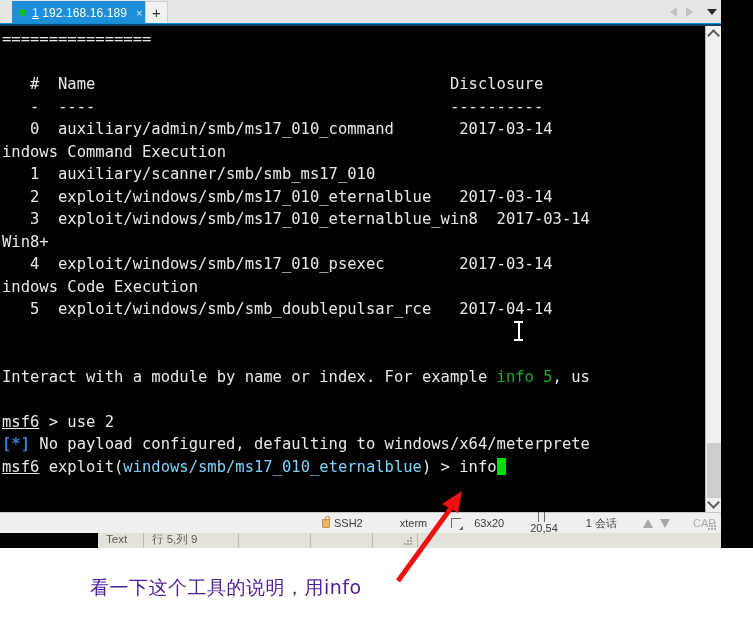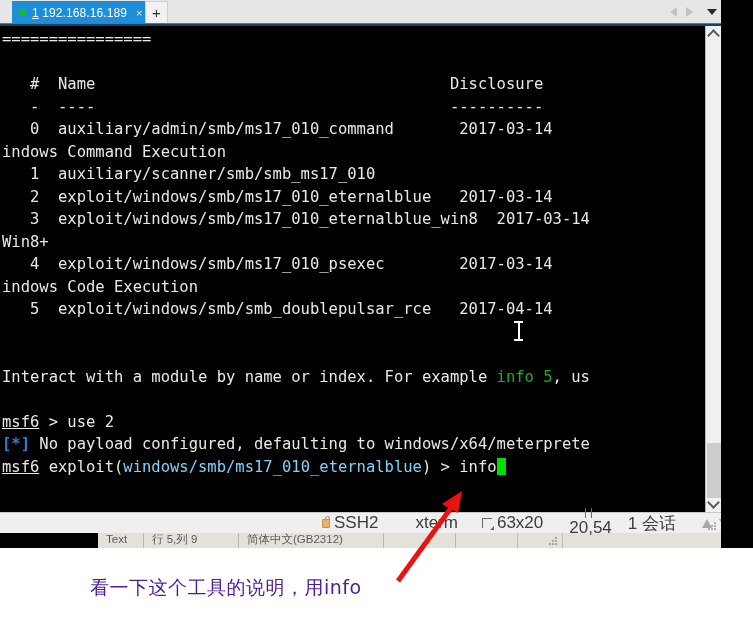--- a/index.html
+++ b/index.html
@@ -196,21 +196,21 @@
   
   #statusbar {
     position: absolute;
     left: 0; top: 512px;
     width: 721px; height: 21px;
     background: #efefef;
     border-top: 1px solid #c8c8c8;
     box-sizing: border-box;
     display: flex;
     align-items: center;
-    font-size: 17px;
+    font-size: 11px;
     color: #3c3c3c;
   }
   #statusbar-black {
     position: absolute;
     left: 721px; top: 512px;
     width: 32px; height: 21px;
     background: #000000;
   }
   .sb-item {
     display: flex;
@@ -230,21 +230,21 @@
   .lock::before {
     content: "";
     position: absolute;
     left: 1.5px; top: -4px;
     width: 3px; height: 4px;
     border: 1.5px solid #c89340;
     border-bottom: none;
     border-radius: 3px 3px 0 0;
   }
   #sb-term { margin-left: 37px; }
-  #sb-size { margin-left: 24px; }
+  #sb-size { margin-left: 24px; gap: 8px; }
   .size-icon {
     width: 9px; height: 9px;
     border-left: 1.5px solid #6a6a6a;
     border-top: 1.5px solid #6a6a6a;
     margin-right: 5px;
     position: relative;
   }
   .size-icon::after {
     content: "";
     position: absolute;
@@ -253,21 +253,21 @@
     border-left: 4px solid transparent;
     border-bottom: 4px solid #6a6a6a;
   }
   #sb-pos { margin-left: 26px; flex-direction: column; }
   .pos-icon {
     width: 5px; height: 10px;
     border-left: 1.5px solid #6a6a6a;
     border-right: 1.5px solid #6a6a6a;
     margin-right: 5px;
   }
-  #sb-sessions { margin-left: 16px; }
+  #sb-sessions { margin-left: 28px; }
   #sb-arrows { margin-left: 26px; display: flex; gap: 7px; align-items: center; }
   .arr {
     width: 0; height: 0;
     border-left: 5px solid transparent;
     border-right: 5px solid transparent;
   }
   .arr-up { border-bottom: 9px solid #a8a8a8; }
   .arr-dn { border-top: 9px solid #a8a8a8; }
   #sb-cap { margin-left: 23px; color: #adadad; }
   #sb-num { margin-left: 9px; color: #2f2f2f; }
@@ -394,21 +394,20 @@
   <div id="sb-thumb"></div>
   <div class="sb-btn sb-down">
       <span class="chev chev-down"></span>
     </div>
 </div>
 
 <div id="black-left-strip"></div>
 <div id="bgbar">
   <div class="bg-cell" id="bg-c1">Text</div>
   <div class="bg-cell" id="bg-c2">行 5,列 9</div>
-  <div class="bg-cell" id="bg-c3">简体中文(GB2312)</div>
   <div class="bg-cell" id="bg-c4"></div>
   <div class="bg-cell" id="bg-c5"></div>
   <div class="bg-cell" id="bg-c6">
     <span id="bg-grip">
       <span style="left:6px;top:0"></span>
       <span style="left:3px;top:3px"></span>
         <span style="left:6px;top:3px"></span>
       <span style="left:0;top:6px"></span>
         <span style="left:3px;top:6px"></span>
         <span style="left:6px;top:6px"></span>

